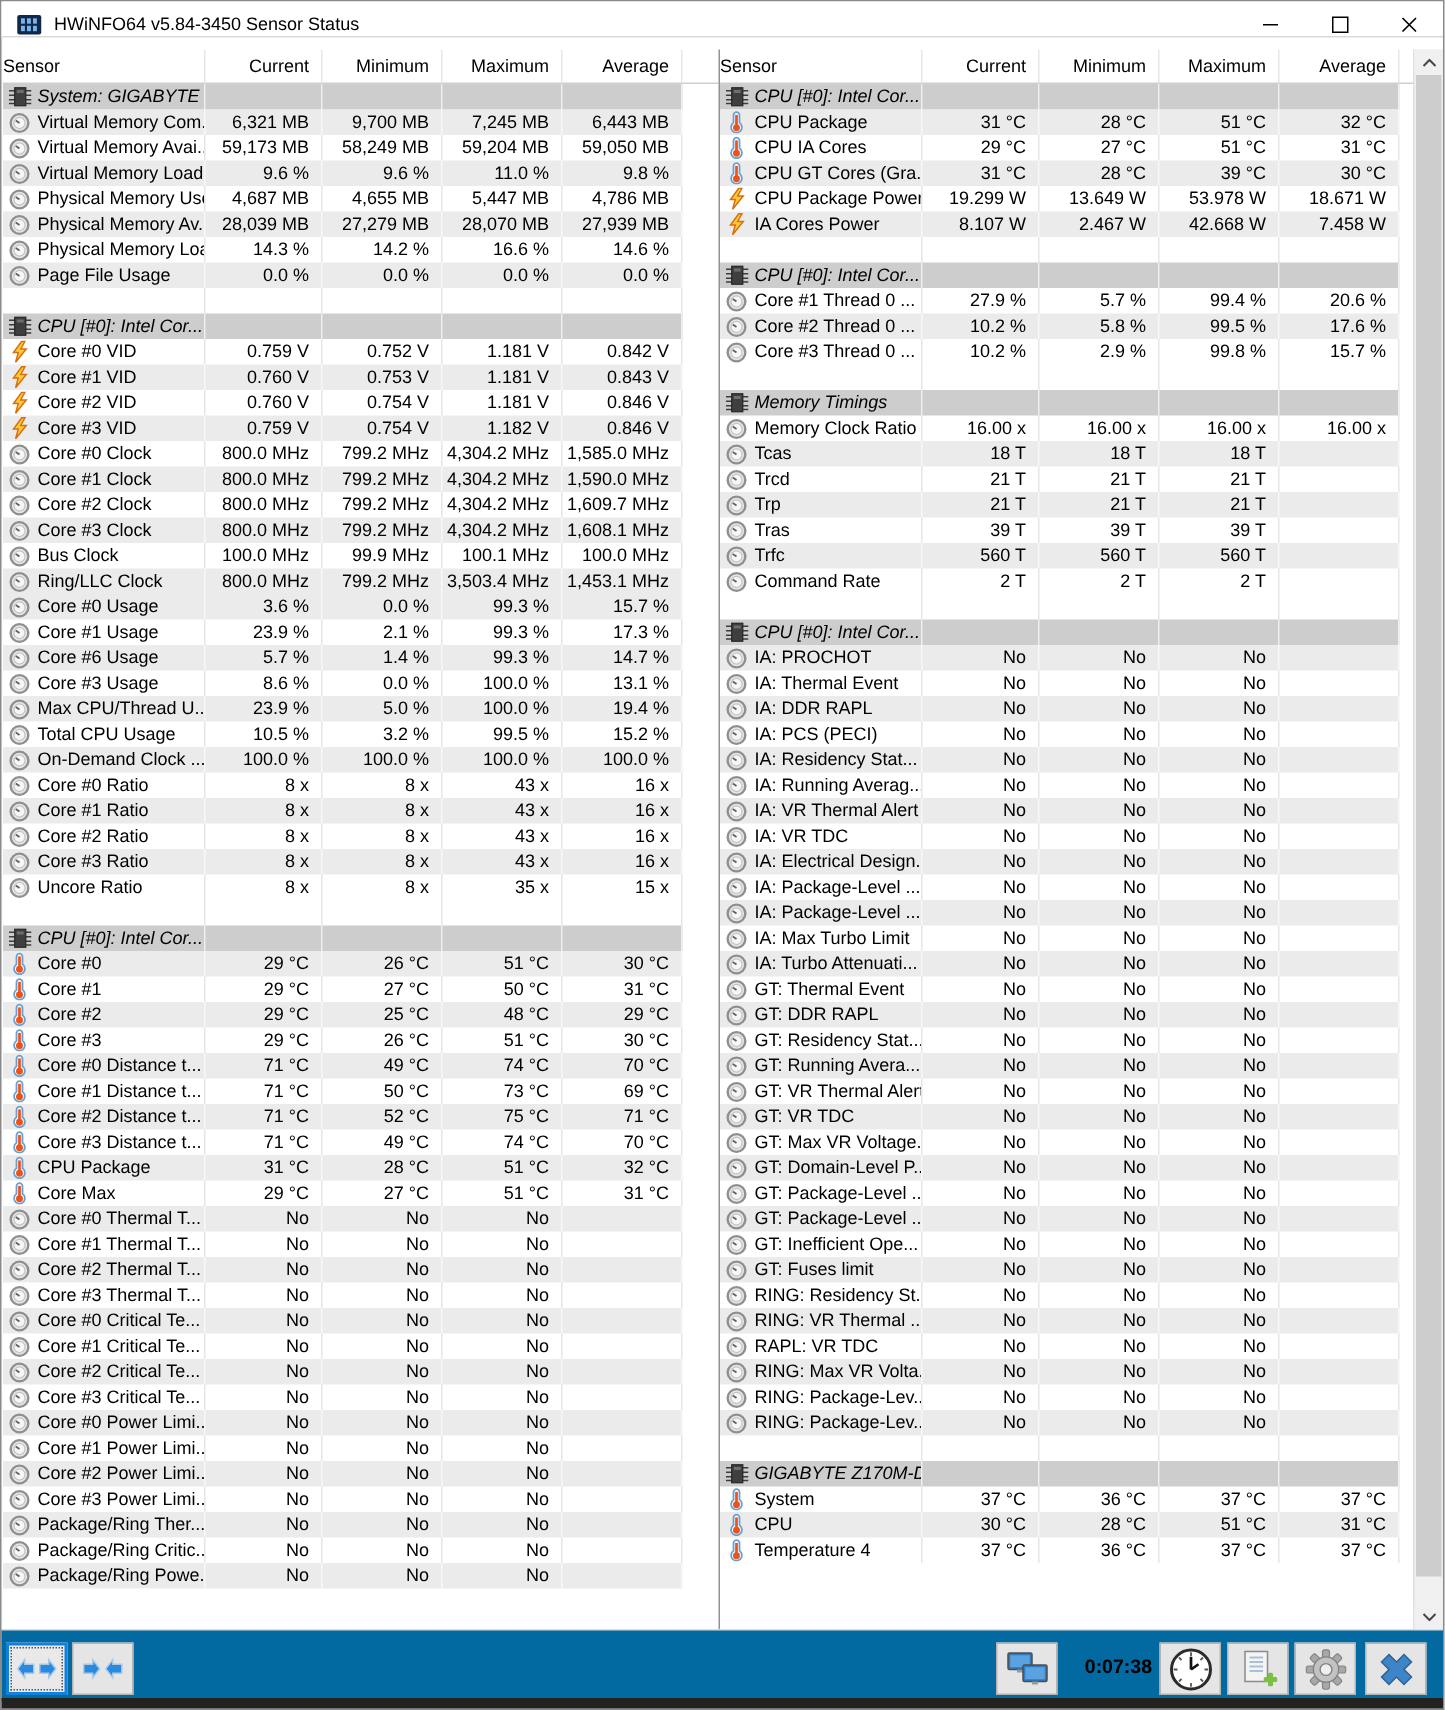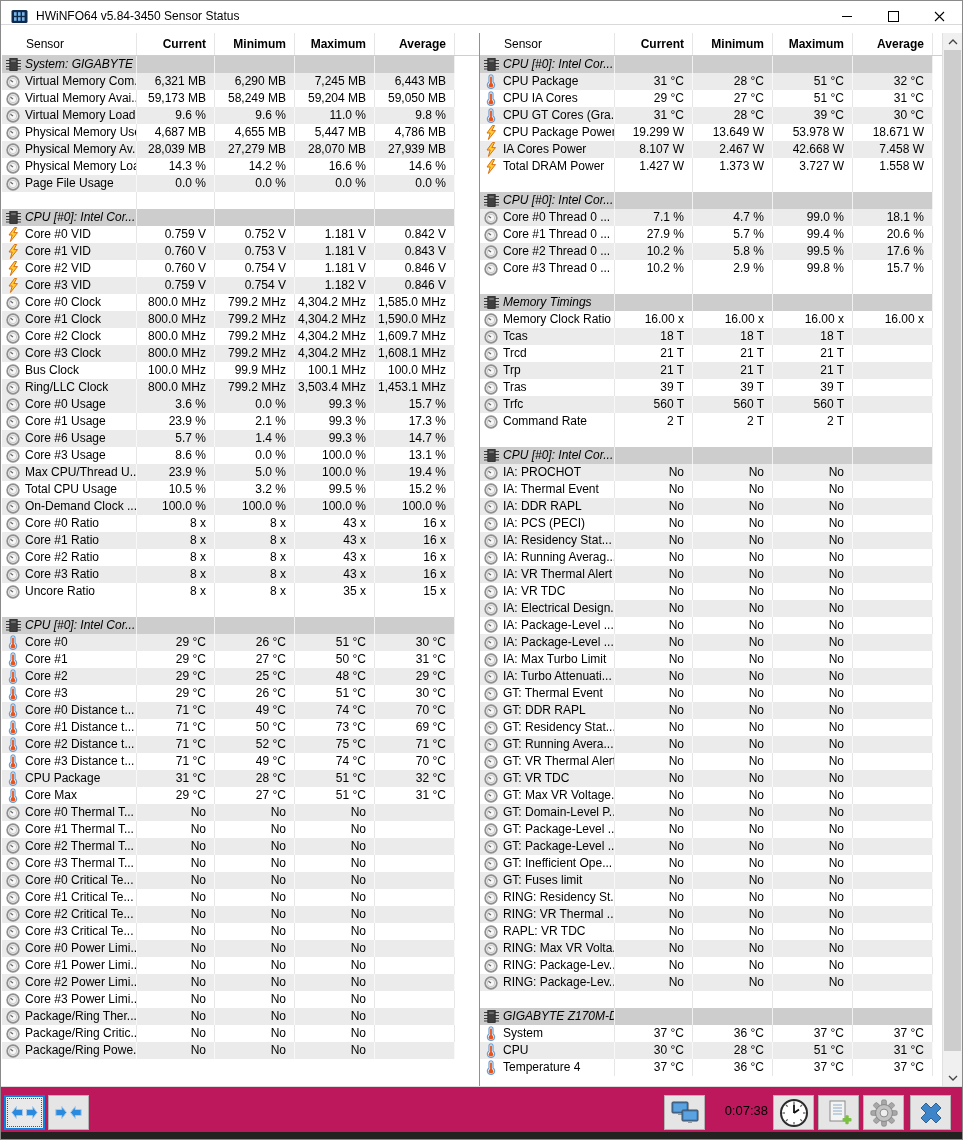--- a/index.html
+++ b/index.html
@@ -18,34 +18,34 @@
   .pane{position:absolute;top:32px;height:1053px;background:#fff;box-sizing:border-box;overflow:hidden;}
   .pane-left{left:1px;width:477px;}
   .pane-right{left:478px;width:463px;border-left:1px solid #919191;}
   .hdr{height:23px;display:flex;border-bottom:1px solid #cfcfcf;box-sizing:border-box;background:#fff;}
   .hdr .cell{line-height:22px;font-size:12px;}
   .rows{overflow:hidden;height:1029px;}
   .row{height:17px;display:flex;}
   .cell{box-sizing:border-box;border-right:1px solid #e6e6e6;overflow:hidden;white-space:nowrap;height:100%;}
   .c0{width:135px;} .c1{width:78px;} .c2{width:80px;} .c3{width:80px;} .c4{width:80px;}
   .val,.hval{text-align:right;padding-right:8px;line-height:17px;}
-  .hdr .hval{line-height:22px;font-weight:bold;}
-  .hsens{padding-left:24px;}
+  .hdr .hval{line-height:22px;}
+  .hsens{padding-left:0;}
   .sensor{display:flex;align-items:center;padding-left:3px;}
   .ric{width:16px;height:15px;margin-right:4px;flex:0 0 16px;display:flex;align-items:center;justify-content:center;}
   .slbl{line-height:17px;}
   .alt .cell{background:#ebebeb;border-right-color:#f8f8f8;}
   .sec .cell{background:#cdcdcd;border-right-color:#f0f0f0;font-style:italic;}
   
   .scroll{position:absolute;left:941px;top:32px;width:20px;height:1053px;background:#f0f0f0;border-left:1px solid #e0e0e0;box-sizing:border-box;}
   .sb-btn{position:absolute;left:0;width:100%;height:17px;display:flex;align-items:center;justify-content:center;background:#f0f0f0;border:none;padding:0;}
   .sb-up{top:0;} .sb-down{bottom:0;}
   .sb-thumb{position:absolute;left:1px;top:17px;width:17px;height:1001px;background:#cdcdcd;}
   
-  .toolbar{position:absolute;left:0;right:0;top:1085px;height:48px;background:#be185d;border-top:1px solid #dcdcdc;box-sizing:border-box;}
+  .toolbar{position:absolute;left:0;right:0;top:1085px;height:48px;background:#0369a1;border-top:1px solid #dcdcdc;box-sizing:border-box;font-weight:bold;}
   .tb{position:absolute;top:8px;width:41px;height:35px;background:#e5e5e5;border:1px solid #b4b4b4;box-sizing:border-box;display:flex;align-items:center;justify-content:center;padding:0;}
   .tb.sel{border:2px solid #0f82e0;background:#e9e9e9;position:absolute;}
   .tb.sel .dotted{position:absolute;inset:1px;border:1px dotted #555;pointer-events:none;}
   .tb-expand{left:3px;} .tb-collapse{left:47px;}
   .tb-net{left:663px;} .tb-clock{left:772px;} .tb-report{left:817px;} .tb-gear{left:862px;} .tb-x{left:909px;}
   .tb-time{position:absolute;left:705px;top:0;width:62px;height:48px;line-height:48px;text-align:right;font-size:13px;}
   .darkstrip{position:absolute;left:0;right:0;bottom:0;height:7px;background:#242220;}
 </style>
 </head>
 <body>
@@ -119,21 +119,21 @@
             <span class="ric">
               <svg width="14" height="14" viewBox="0 0 14 14">
                 <circle cx="7" cy="7" r="5.9" fill="#e6e6e6" stroke="#8f8f8f" stroke-width="1.6"></circle>
                 <circle cx="7" cy="7" r="3.7" fill="#f6f6f6" stroke="#c2c2c2" stroke-width="0.8"></circle>
                 <line x1="7" y1="7" x2="4.5" y2="5.3" stroke="#606060" stroke-width="1.2"></line>
               </svg>
             </span>
             <span class="slbl">Virtual Memory Com...</span>
           </span>
           <span class="cell c1 val">6,321 MB</span>
-          <span class="cell c2 val">6,290 MB</span>
+          <span class="cell c2 val">9,700 MB</span>
           <span class="cell c3 val">7,245 MB</span>
           <span class="cell c4 val">6,443 MB</span>
         </div>
         <div class="row">
           <span class="cell c0 sensor">
             <span class="ric">
               <svg width="14" height="14" viewBox="0 0 14 14">
                 <circle cx="7" cy="7" r="5.9" fill="#e6e6e6" stroke="#8f8f8f" stroke-width="1.6"></circle>
                 <circle cx="7" cy="7" r="3.7" fill="#f6f6f6" stroke="#c2c2c2" stroke-width="0.8"></circle>
                 <line x1="7" y1="7" x2="4.5" y2="5.3" stroke="#606060" stroke-width="1.2"></line>
@@ -1141,34 +1141,20 @@
               </svg>
             </span>
             <span class="slbl">IA Cores Power</span>
           </span>
           <span class="cell c1 val">8.107 W</span>
           <span class="cell c2 val">2.467 W</span>
           <span class="cell c3 val">42.668 W</span>
           <span class="cell c4 val">7.458 W</span>
         </div>
         <div class="row">
-          <span class="cell c0 sensor">
-            <span class="ric">
-              <svg width="12" height="15" viewBox="0 0 12 15">
-                <path d="M7.5 0.5 L2 8 H5.2 L3.4 14.5 L10.5 5.6 H6.8 L9.6 0.5 Z" fill="#ffcc33" stroke="#d96f14" stroke-width="1"></path>
-              </svg>
-            </span>
-            <span class="slbl">Total DRAM Power</span>
-          </span>
-          <span class="cell c1 val">1.427 W</span>
-          <span class="cell c2 val">1.373 W</span>
-          <span class="cell c3 val">3.727 W</span>
-          <span class="cell c4 val">1.558 W</span>
-        </div>
-        <div class="row">
           <span class="cell c0"></span>
           <span class="cell c1"></span>
           <span class="cell c2"></span>
           <span class="cell c3"></span>
           <span class="cell c4"></span>
         </div>
         <div class="row sec">
           <span class="cell c0 sensor">
             <span class="ric">
               <svg width="15" height="15" viewBox="0 0 15 15">
@@ -1185,36 +1171,20 @@
                 <rect x="3.8" y="1.5" width="7.4" height="12" fill="#3f3f3f" stroke="#262626" stroke-width="0.8"></rect>
                 <rect x="5.2" y="3" width="4.6" height="2" fill="#6e6e6e"></rect>
               </svg>
             </span>
             <span class="slbl">CPU [#0]: Intel Cor...</span>
           </span>
           <span class="cell c1"></span>
           <span class="cell c2"></span>
           <span class="cell c3"></span>
           <span class="cell c4"></span>
-        </div>
-        <div class="row alt">
-          <span class="cell c0 sensor">
-            <span class="ric">
-              <svg width="14" height="14" viewBox="0 0 14 14">
-                <circle cx="7" cy="7" r="5.9" fill="#e6e6e6" stroke="#8f8f8f" stroke-width="1.6"></circle>
-                <circle cx="7" cy="7" r="3.7" fill="#f6f6f6" stroke="#c2c2c2" stroke-width="0.8"></circle>
-                <line x1="7" y1="7" x2="4.5" y2="5.3" stroke="#606060" stroke-width="1.2"></line>
-              </svg>
-            </span>
-            <span class="slbl">Core #0 Thread 0 ...</span>
-          </span>
-          <span class="cell c1 val">7.1 %</span>
-          <span class="cell c2 val">4.7 %</span>
-          <span class="cell c3 val">99.0 %</span>
-          <span class="cell c4 val">18.1 %</span>
         </div>
         <div class="row">
           <span class="cell c0 sensor">
             <span class="ric">
               <svg width="14" height="14" viewBox="0 0 14 14">
                 <circle cx="7" cy="7" r="5.9" fill="#e6e6e6" stroke="#8f8f8f" stroke-width="1.6"></circle>
                 <circle cx="7" cy="7" r="3.7" fill="#f6f6f6" stroke="#c2c2c2" stroke-width="0.8"></circle>
                 <line x1="7" y1="7" x2="4.5" y2="5.3" stroke="#606060" stroke-width="1.2"></line>
               </svg>
             </span>

